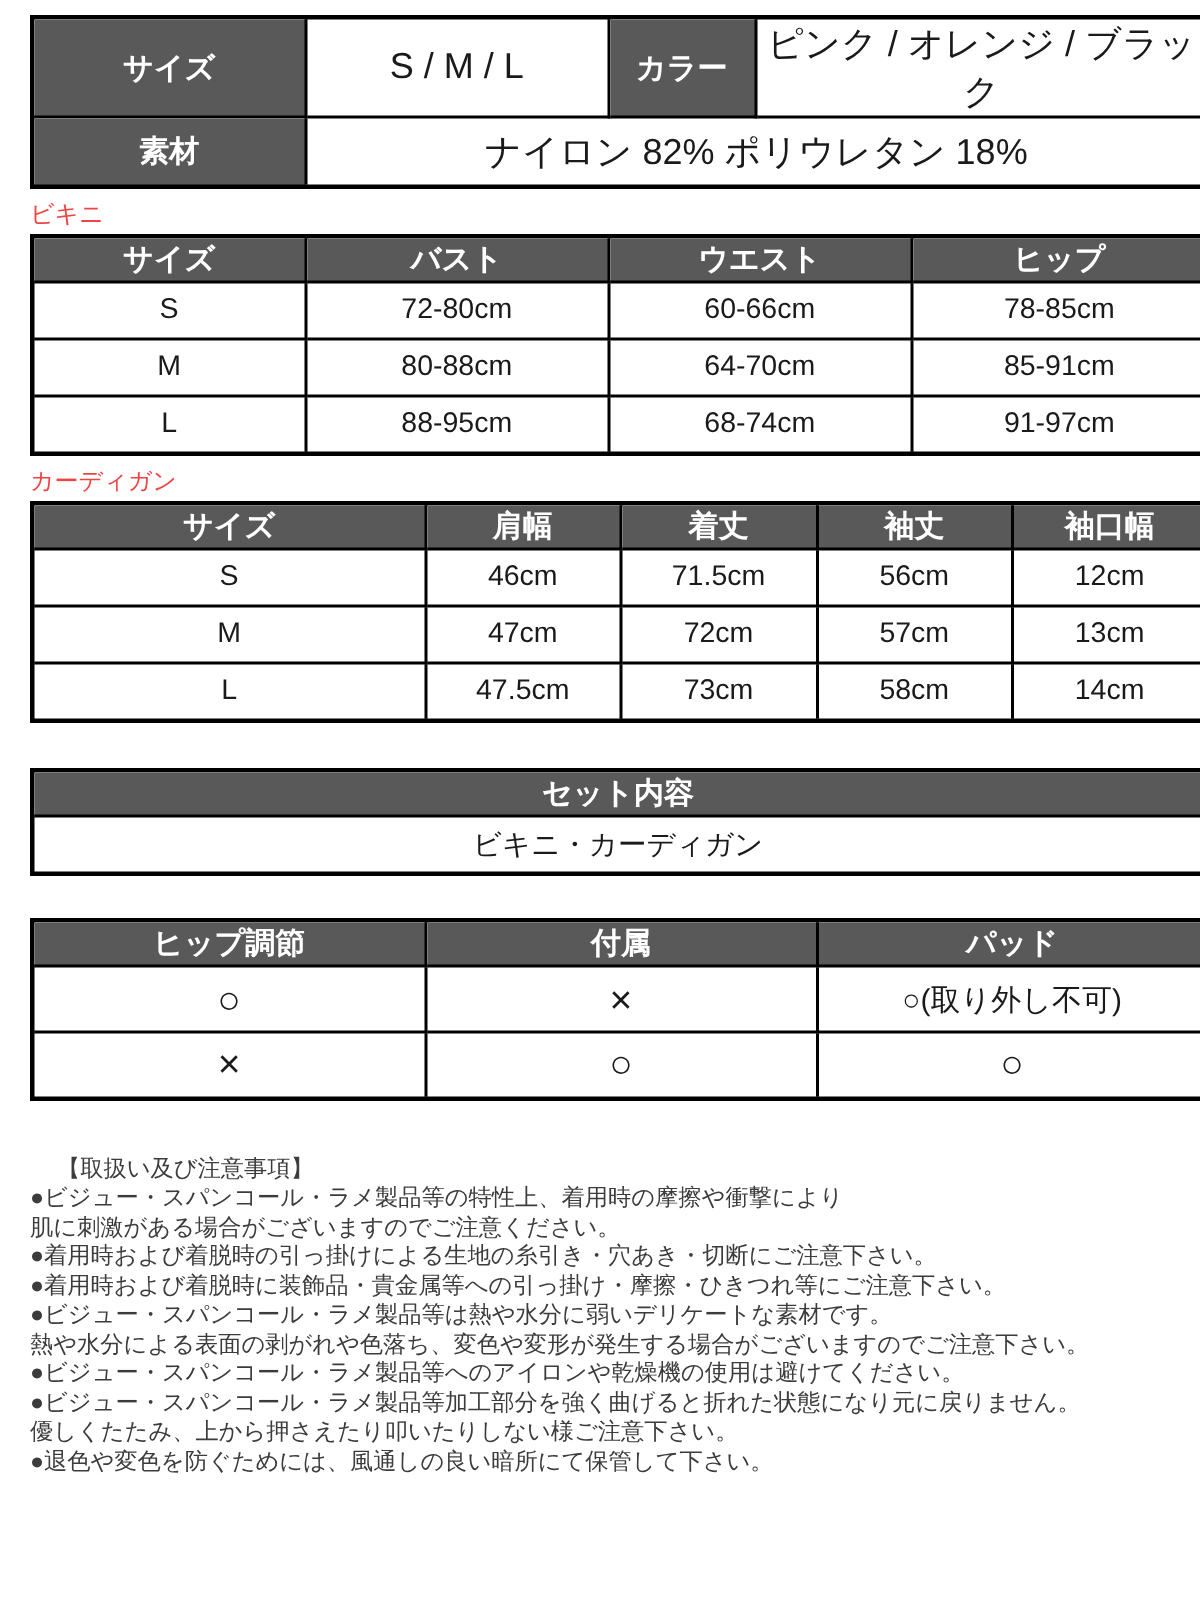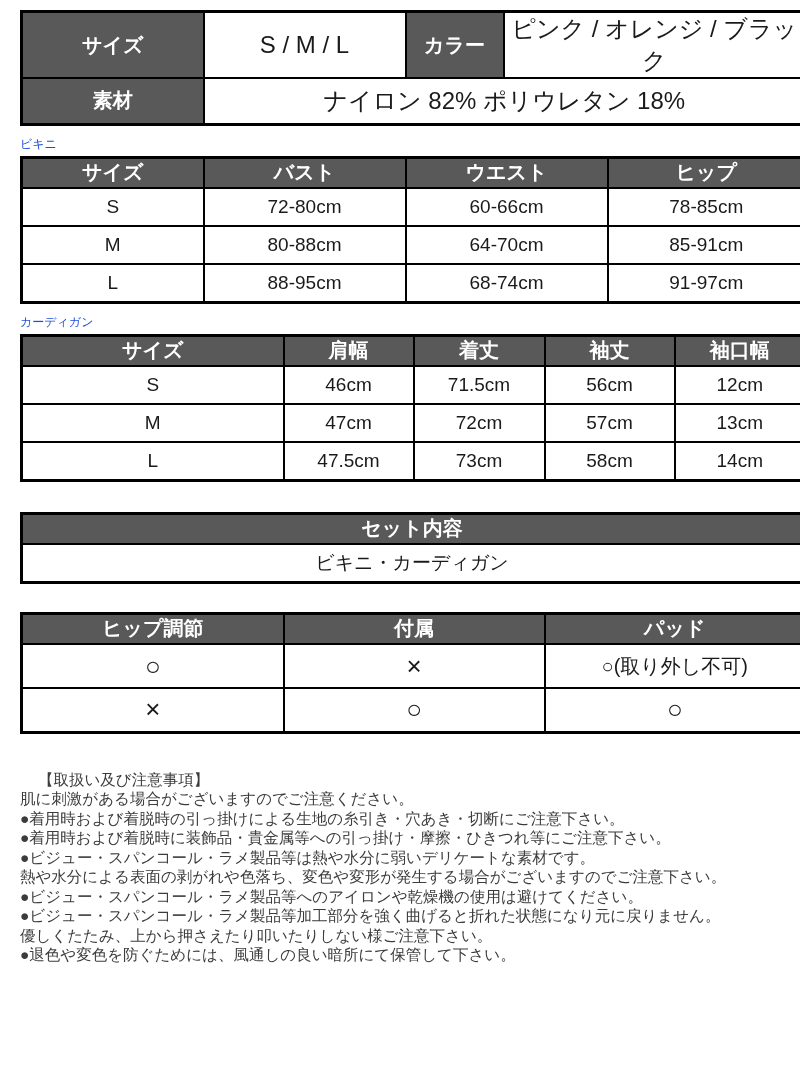--- a/index.html
+++ b/index.html
@@ -41,22 +41,22 @@
   .set-table tr.data-row { height: 38px; }
 
   
   .features-table { margin-top: 28px; }
   .features-table tr.head-row { height: 31px; }
   .features-table tr.data-row { height: 44px; }
   .features-table td.mark { font-size: 26px; }
   .features-table td.mark-small { font-size: 20px; }
 
   .section-label {
-    font-size: 12px;
-    color: #1d4ed8;
+    font-size: 16px;
+    color: #ef4444;
     margin: 8px 0 2px 0;
     line-height: 20px;
   }
 
   .notes {
     margin-top: 36px;
     font-size: 15.5px;
     line-height: 19.5px;
     color: #3c3c3c;
   }
@@ -197,20 +197,21 @@
     <tr class="data-row">
       <td class="mark">×</td>
       <td class="mark">○</td>
       <td class="mark">○</td>
     </tr>
   </tbody>
     </table>
 
   <div class="notes">
     <div class="note-title">【取扱い及び注意事項】</div>
+    <div>●ビジュー・スパンコール・ラメ製品等の特性上、着用時の摩擦や衝撃により</div>
     <div>肌に刺激がある場合がございますのでご注意ください。</div>
     <div>●着用時および着脱時の引っ掛けによる生地の糸引き・穴あき・切断にご注意下さい。</div>
     <div>●着用時および着脱時に装飾品・貴金属等への引っ掛け・摩擦・ひきつれ等にご注意下さい。</div>
     <div>●ビジュー・スパンコール・ラメ製品等は熱や水分に弱いデリケートな素材です。</div>
     <div>熱や水分による表面の剥がれや色落ち、変色や変形が発生する場合がございますのでご注意下さい。</div>
     <div>●ビジュー・スパンコール・ラメ製品等へのアイロンや乾燥機の使用は避けてください。</div>
     <div>●ビジュー・スパンコール・ラメ製品等加工部分を強く曲げると折れた状態になり元に戻りません。</div>
     <div>優しくたたみ、上から押さえたり叩いたりしない様ご注意下さい。</div>
     <div>●退色や変色を防ぐためには、風通しの良い暗所にて保管して下さい。</div>
   </div>

